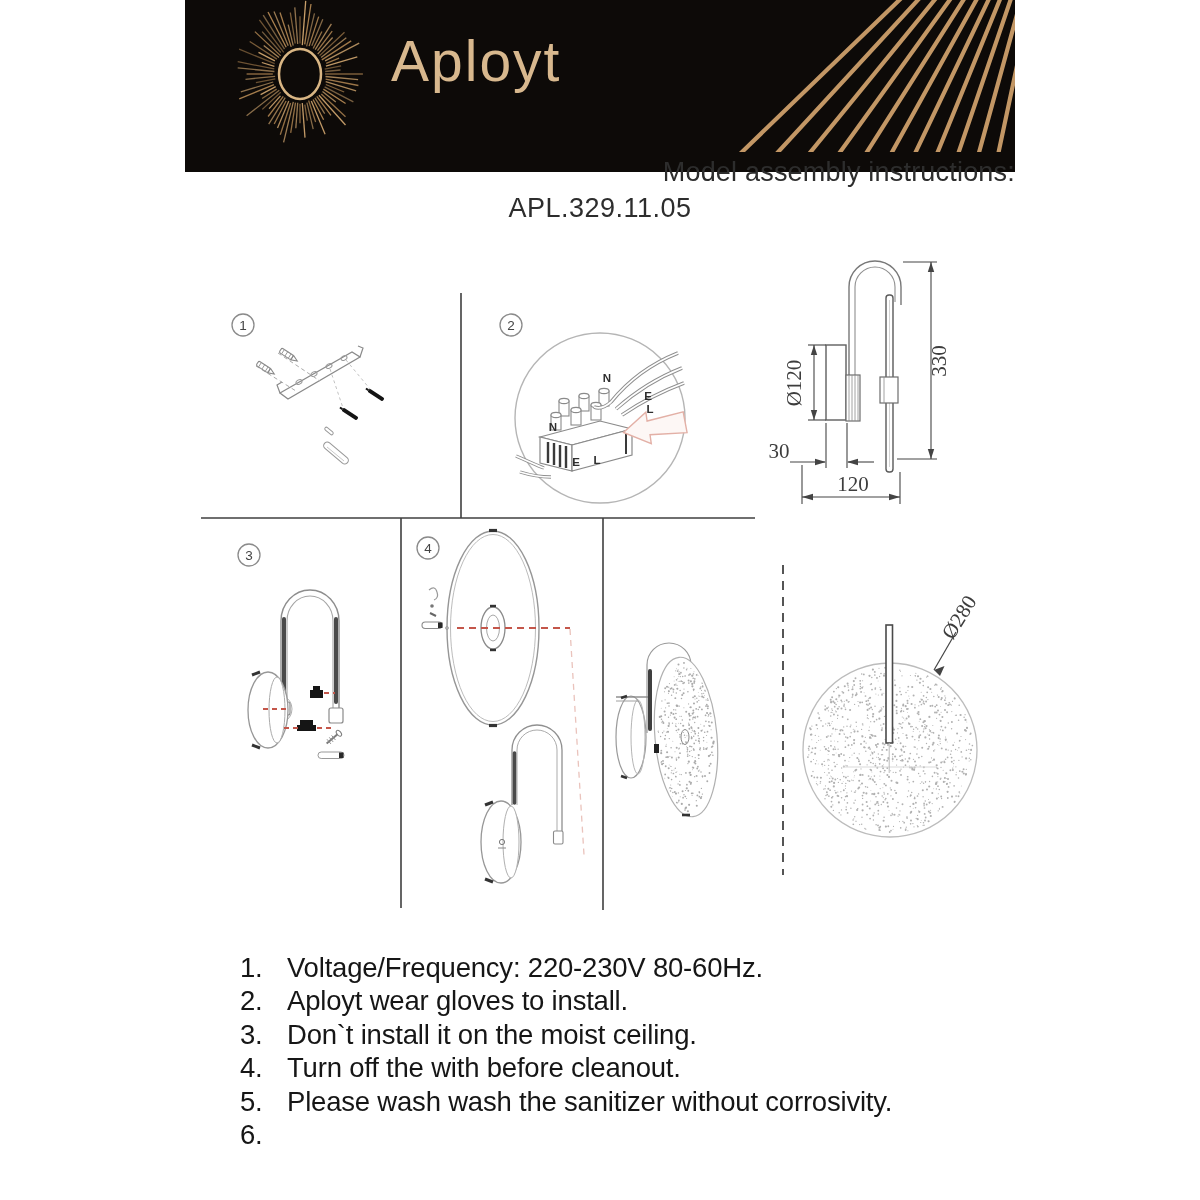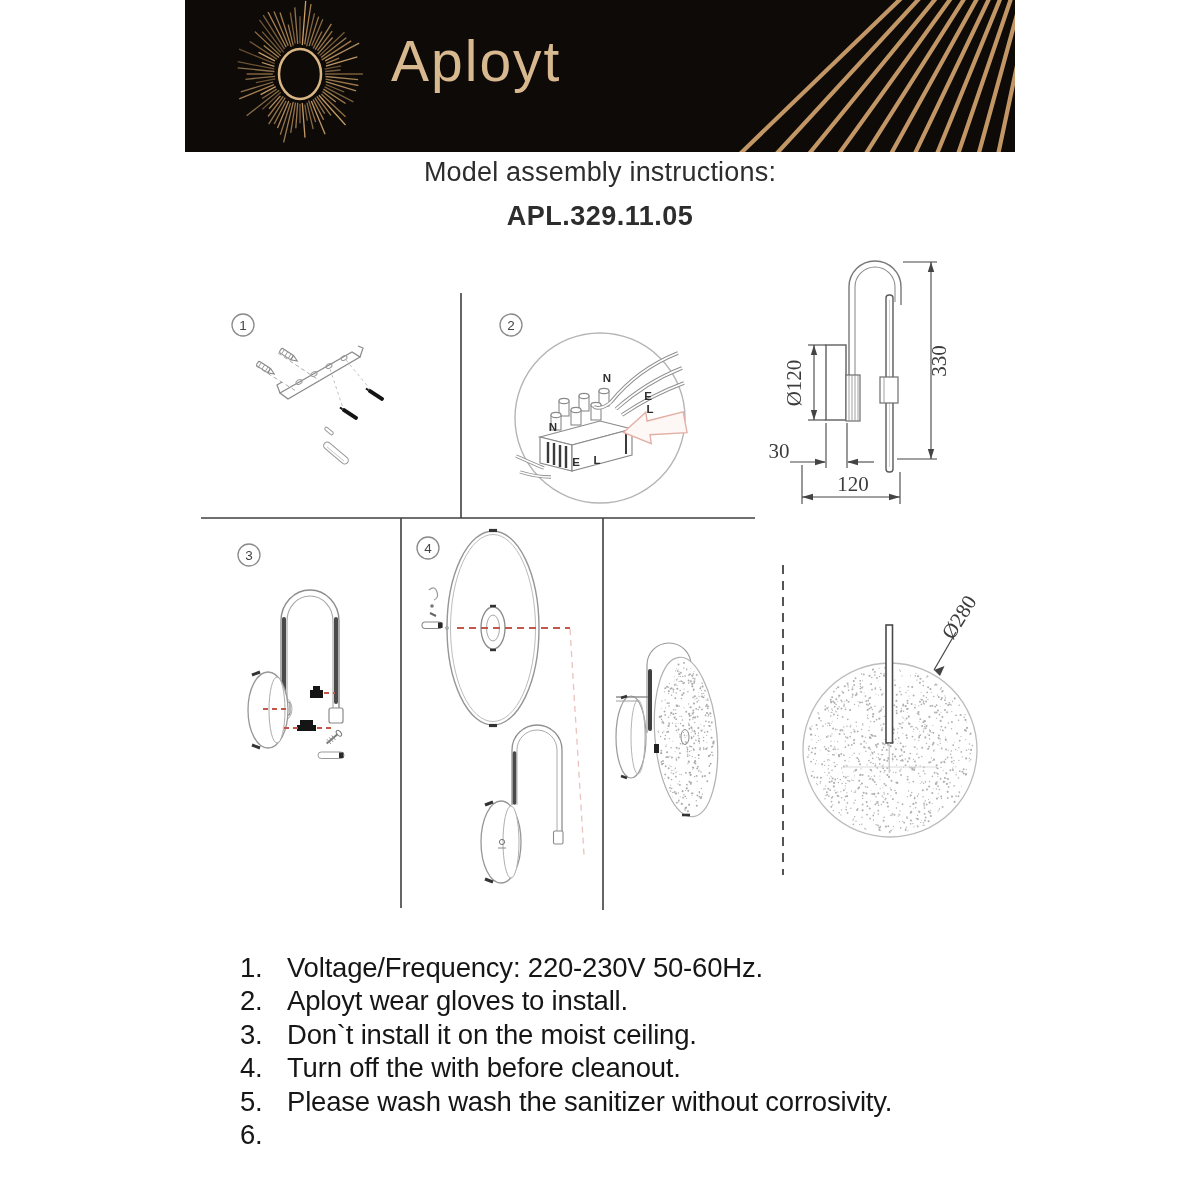--- a/index.html
+++ b/index.html
@@ -1,24 +1,24 @@
 <!DOCTYPE html>
 <html><head>
 <meta charset="utf-8">
 <style>
   html,body{margin:0;padding:0;background:#fff;}
   .page{position:relative;width:1200px;height:1200px;background:#ffffff;overflow:hidden;
         font-family:"Liberation Sans",sans-serif;}
-  .banner{position:absolute;left:185px;top:0;width:830px;height:152px;background:#0d0a08;overflow:hidden;}
+  .banner{position:absolute;left:185px;top:0;width:830px;height:172px;background:#0d0a08;overflow:hidden;}
   .banner svg{position:absolute;left:0;top:0;}
   .brand{position:absolute;left:206px;top:28px;font-size:57px;font-weight:300;color:#d8b88e;
          letter-spacing:2px;font-family:"Liberation Sans",sans-serif;}
   .title-block{position:absolute;left:185px;top:157px;width:830px;text-align:center;color:#2d2d2d;}
-  .title-block .title{font-size:27px;font-weight:500;letter-spacing:.2px;}
-  .title-block .model{font-size:27px;font-weight:700;margin-top:13px;letter-spacing:.5px;}
+  .title-block .title{font-size:27px;font-weight:500;letter-spacing:.2px;text-align:right;}
+  .title-block .model{font-size:27px;font-weight:400;margin-top:5px;letter-spacing:.5px;}
   .diagram{position:absolute;left:180px;top:225px;width:840px;height:720px;}
   .steps{position:absolute;left:185px;top:951px;width:880px;color:#161616;}
   .step-row{display:flex;padding-left:55px;font-size:27.5px;line-height:33.4px;letter-spacing:-.2px;}
   .step-row .num{flex:none;width:47px;}
   .step-row .txt{flex:1;}
   text{font-family:"Liberation Sans",sans-serif;}
   .dimtxt{font-family:"Liberation Serif",serif;font-size:21px;fill:#3d3d3d;}
   .wiretxt{font-size:11.5px;font-weight:bold;fill:#2e2e2e;}
   .badge-n{font-size:13.5px;fill:#444;}
 </style>
@@ -1912,21 +1912,21 @@
         <line x1="754" y1="445" x2="776" y2="407" stroke="#444" stroke-width="1.2"></line>
         <path d="M754,445 l10.5,-4 l-4.5,10 z" fill="#444"></path>
       </g>
       <text class="dimtxt" transform="translate(785,396) rotate(-58)" text-anchor="middle">Ø280</text>
     </g>
   </svg>
 
   <div class="steps">
     <div class="step-row">
         <span class="num">1.</span>
-        <span class="txt">Voltage/Frequency: 220-230V 50-60Hz.</span>
+        <span class="txt">Voltage/Frequency: 220-230V 80-60Hz.</span>
       </div>
     <div class="step-row">
         <span class="num">2.</span>
         <span class="txt">Aployt wear gloves to install.</span>
       </div>
     <div class="step-row">
         <span class="num">3.</span>
         <span class="txt">Don`t install it on the moist ceiling.</span>
       </div>
     <div class="step-row">

